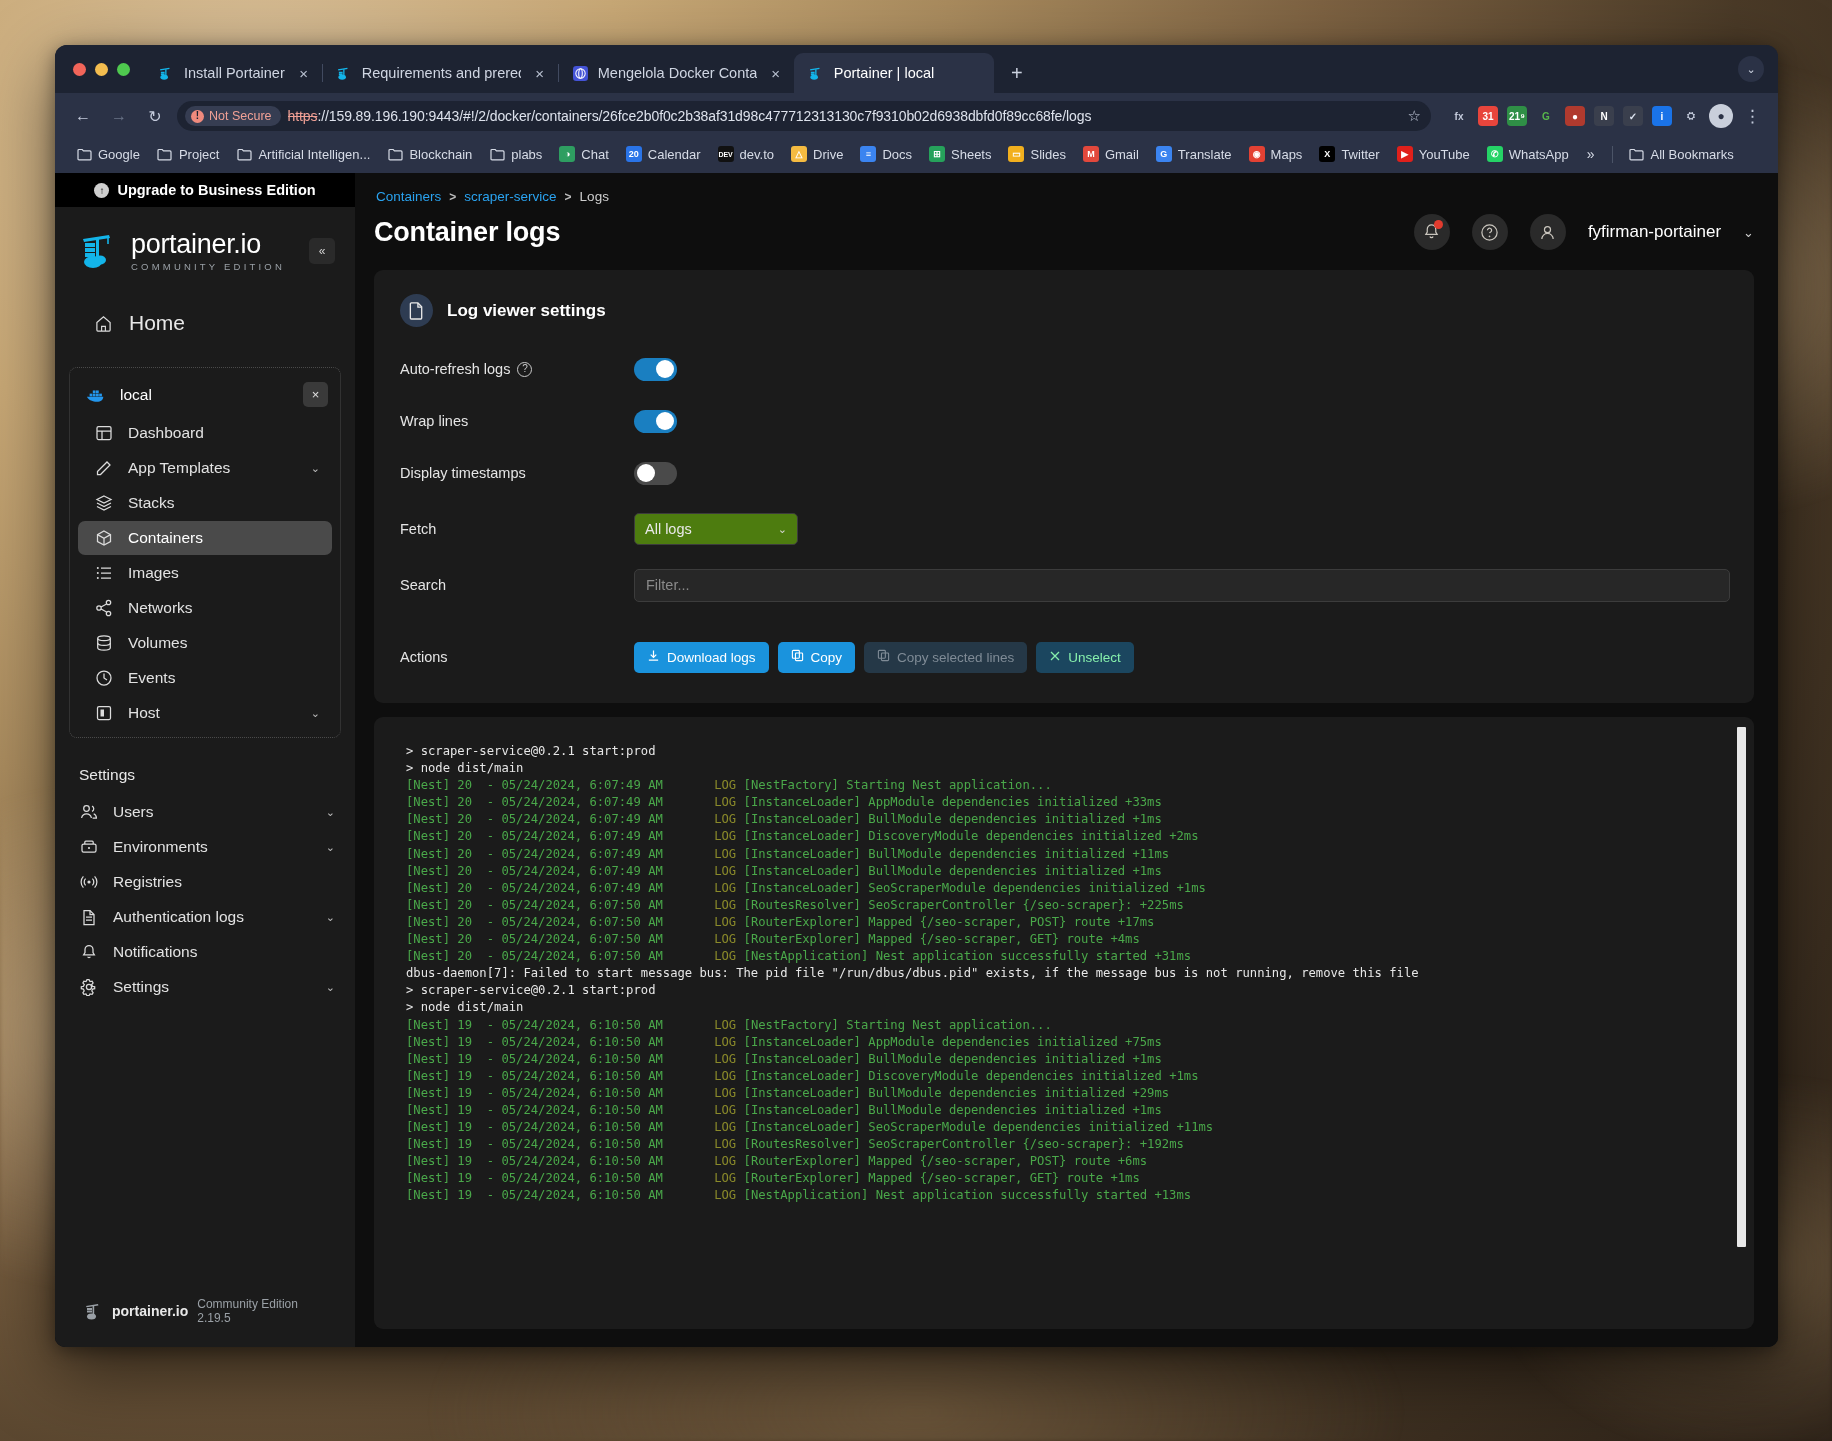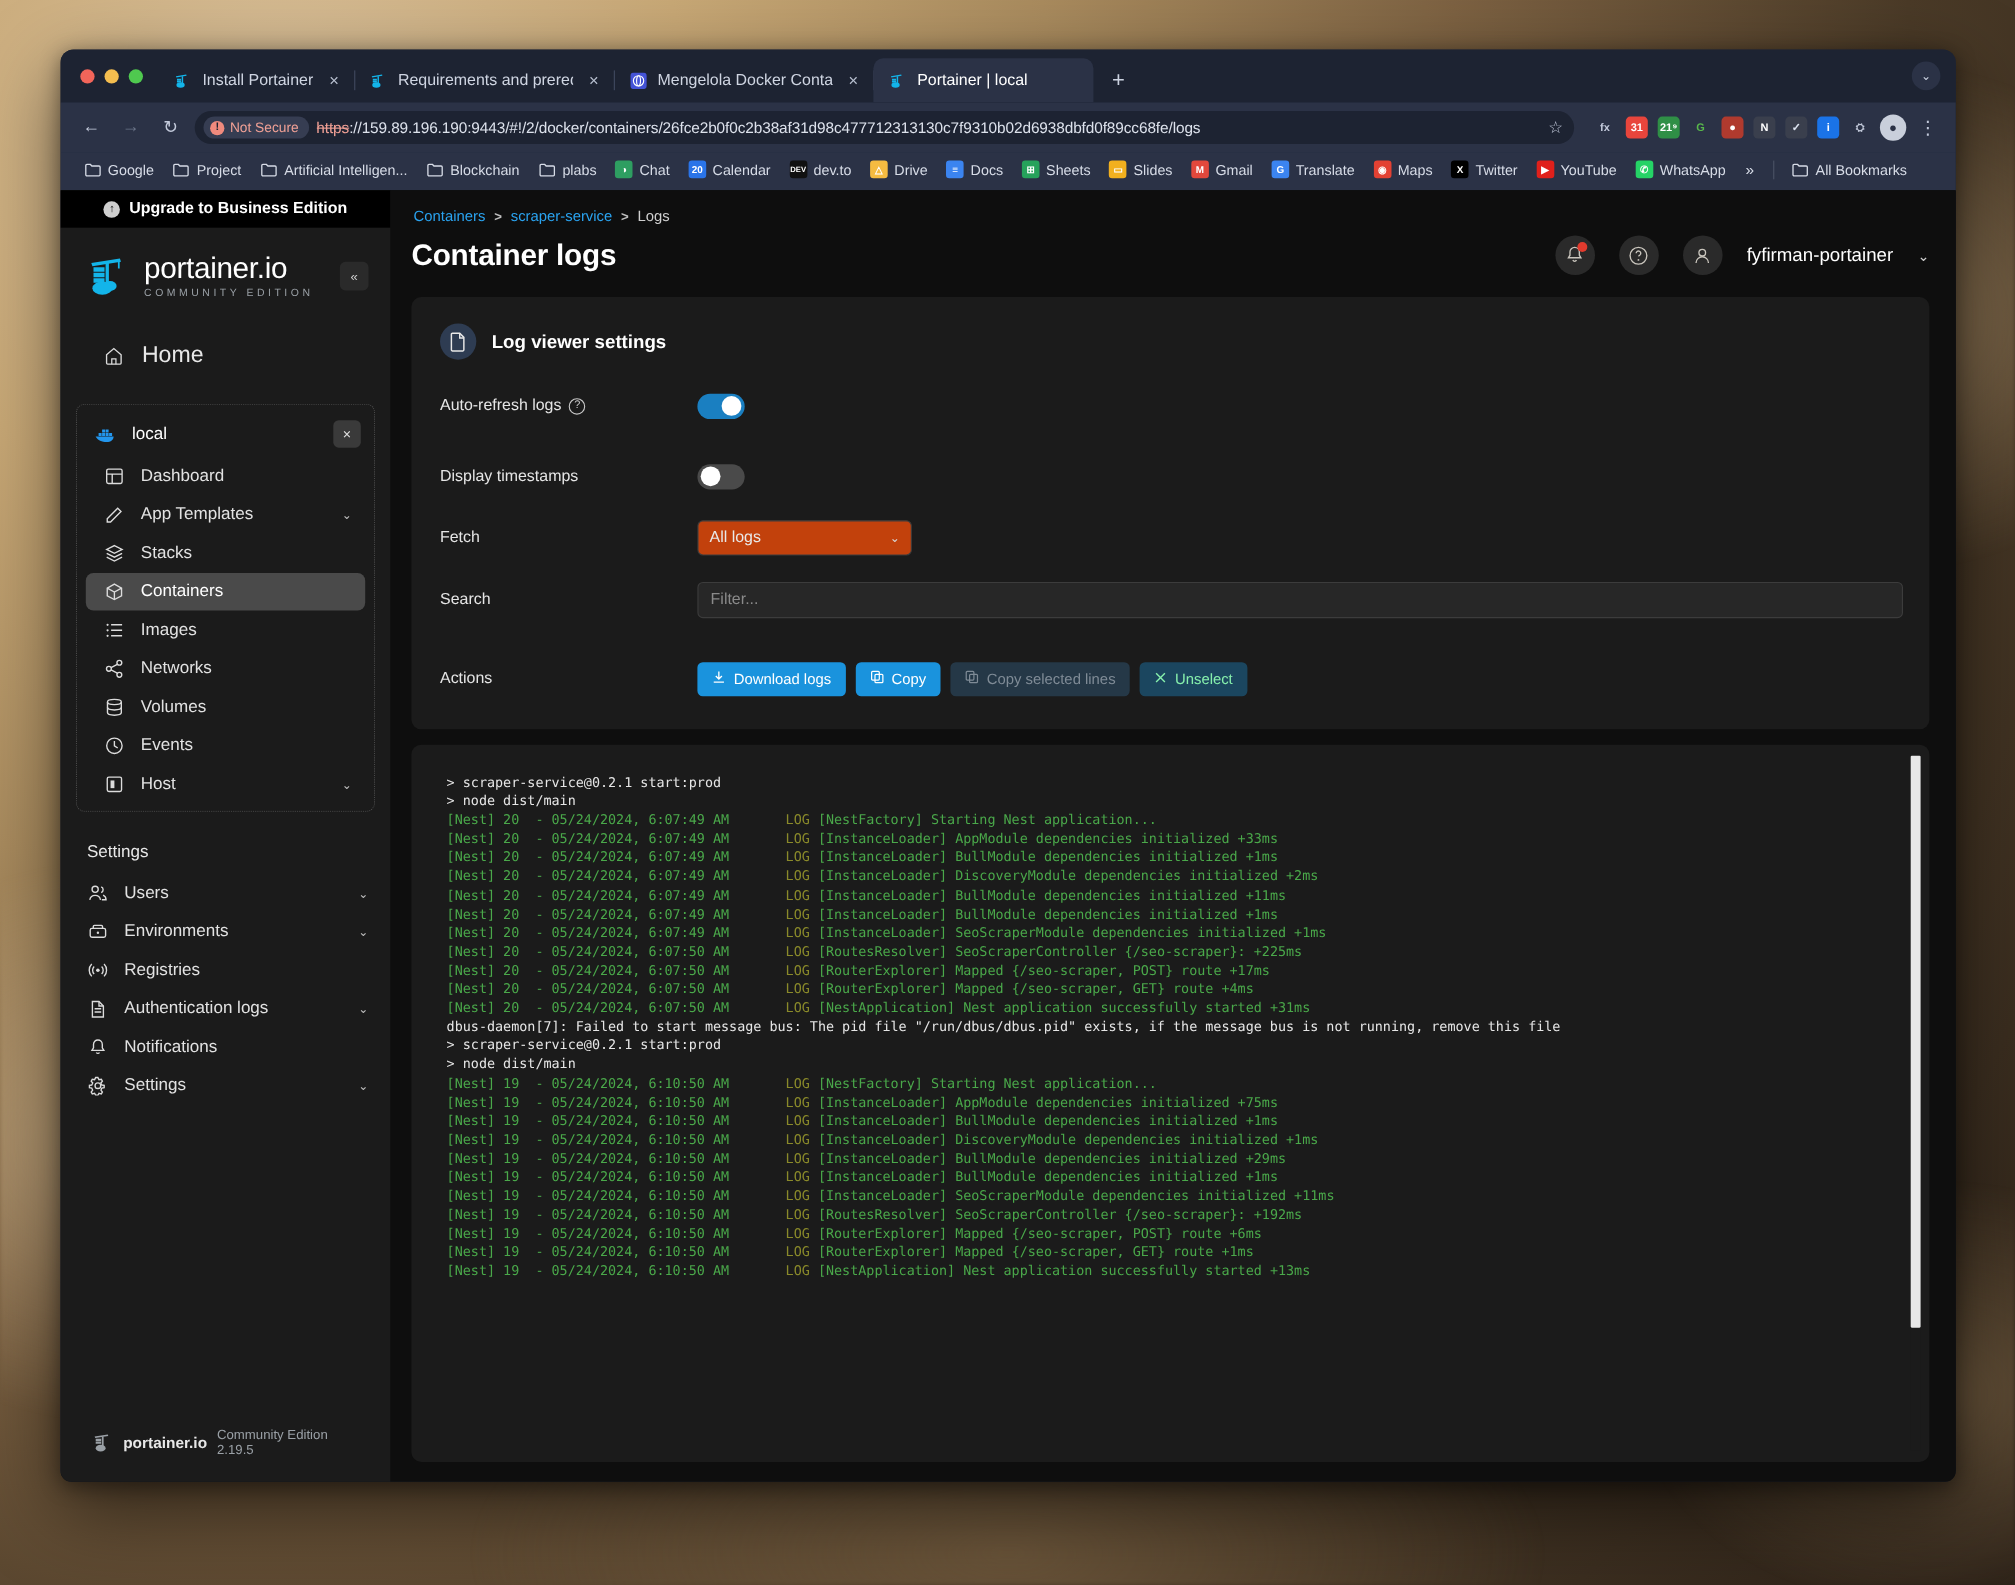--- a/index.html
+++ b/index.html
@@ -151,21 +151,21 @@
   .frow { display: flex; align-items: center; min-height: 40px; }
   .flab { width: 236px; flex: none; color: #e5e5e5; font-size: 14.5px; display: flex; align-items: center; gap: 7px; padding-left: 2px; }
   .help-c { width: 15px; height: 15px; border-radius: 50%; border: 1.4px solid #c9c9c9; color: #c9c9c9;
     font-size: 10px; display: flex; align-items: center; justify-content: center; line-height: 1; }
   .toggle { width: 43px; height: 23px; border-radius: 12px; position: relative; flex: none; }
   .toggle.on { background: #1a7fc1; }
   .toggle.off { background: #4a4a4a; }
   .toggle .knob { position: absolute; top: 2.5px; width: 18px; height: 18px; border-radius: 50%; background: #fff; }
   .toggle.on .knob { right: 3px; }
   .toggle.off .knob { left: 3px; }
-  .selectbox { width: 195px; height: 32px; background: #c2410c; border: 1px solid #3c3c3c; border-radius: 5px;
+  .selectbox { width: 164px; height: 32px; background: #4d7c0f; border: 1px solid #3c3c3c; border-radius: 5px;
     color: #e9e9e9; font-size: 14.5px; display: flex; align-items: center; padding: 0 10px; }
   .selectbox .sc { margin-left: auto; font-size: 11px; color: #d6d6d6; }
   .inputbox { flex: 1; height: 33px; background: #272727; border: 1px solid #3c3c3c; border-radius: 5px;
     color: #e9e9e9; font-size: 14.5px; display: flex; align-items: center; padding: 0 11px; }
   .inputbox.ph { color: #8a8a8a; }
   .btn { height: 31px; border-radius: 5px; display: inline-flex; align-items: center; gap: 7px;
     padding: 0 13px; font-size: 13.5px; color: #fff; background: #1a93dd; white-space: nowrap; }
   .btn.ghost { background: #253847; color: #7f8b96; }
   .btn.unselect { background: #1b465f; color: #86efac; }
   .btn svg { flex: none; }
@@ -674,20 +674,26 @@
           <div class="flab">
             <span>Auto-refresh logs</span>
             <span class="help-c">?</span>
           </div>
           <div class="toggle on">
               <span class="knob"></span>
             </div>
         </div>
         <div class="gap12"></div>
 
+        <div class="frow">
+          <div class="flab">Wrap lines</div>
+          <div class="toggle on">
+              <span class="knob"></span>
+            </div>
+        </div>
         <div class="gap12"></div>
 
         <div class="frow">
           <div class="flab">Display timestamps</div>
           <div class="toggle off">
               <span class="knob"></span>
             </div>
         </div>
         <div class="gap16"></div>
 

